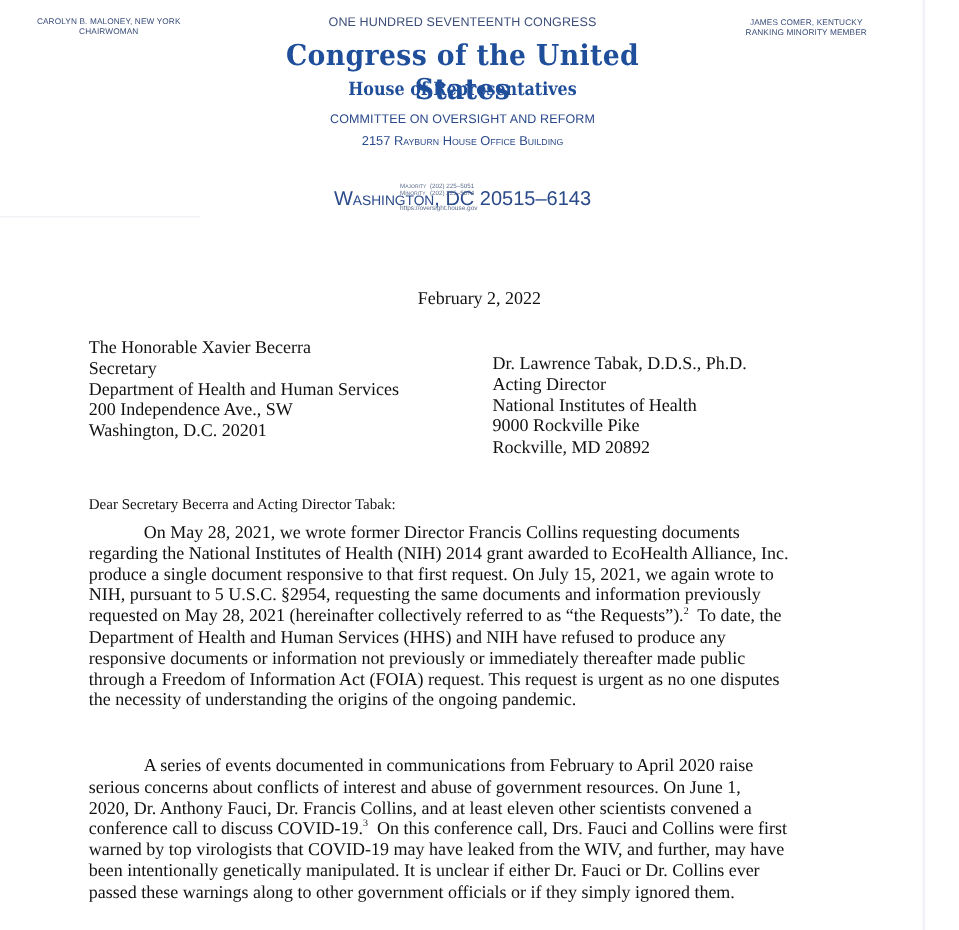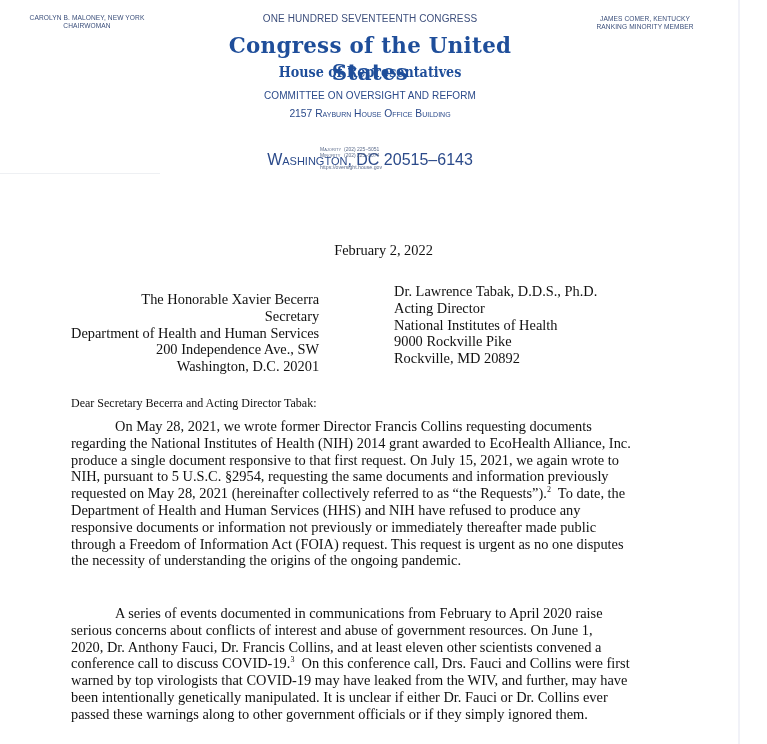--- a/index.html
+++ b/index.html
@@ -23,24 +23,24 @@
   #city { left: 200px; top: 126px; width: 340px; text-align: center; font-size: 16px; color: #2b4a8a; font-variant: small-caps; margin-top: 25px; }
 
   .phone { font-size: 5px; line-height: 6px; color: #5a6a8a; }
   #phones { left: 320px; top: 146px; width: 100px; }
   #phones .lbl { display: inline-block; width: 24px; font-variant: small-caps; }
   #website { left: 320px; top: 164px; font-size: 5.2px; color: #5a6a8a; }
 
   #hline { left: 0; top: 173px; width: 160px; height: 1px; background: #eef0f3; }
   #vline { left: 738px; top: 0; width: 2px; height: 744px; background: #f1f2f8; }
 
-  #date { left: 250px; top: 231px; width: 267px; text-align: center; font-size: 14.4px; margin-top: 11px; }
+  #date { left: 250px; top: 231px; width: 267px; text-align: center; font-size: 14.4px; }
 
   .addr { font-size: 14.4px; line-height: 16.8px; }
-  #addr-left { left: 71px; top: 291px; text-align: right; }
+  #addr-left { left: 71px; top: 270px; }
   #addr-right { left: 383px; top: 283px; margin-left: 11px; }
 
   #salutation { left: 71px; top: 396px; font-size: 12px; }
 
   .para { left: 71px; width: 590px; font-size: 14.4px; line-height: 16.8px; }
   .para .line { display: block; white-space: nowrap; }
   .para .indent { padding-left: 44px; }
   sup { font-size: 8px; line-height: 0; vertical-align: 6px; }
   #para1 { top: 418px; }
   #para2 { top: 605px; }

